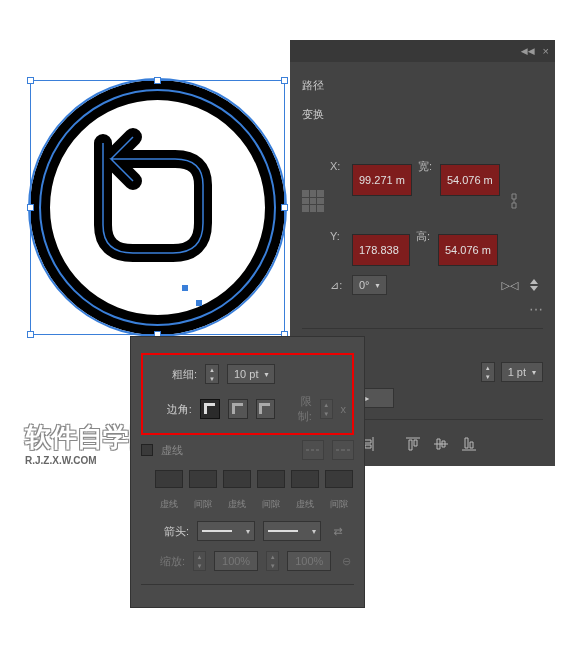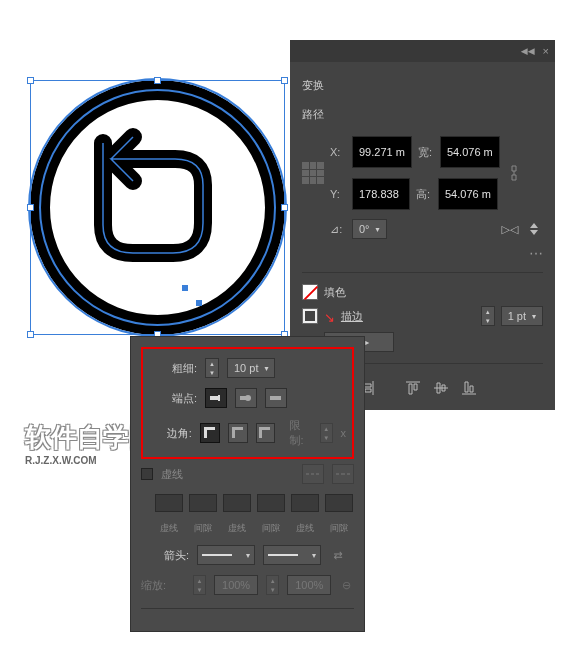--- a/index.html
+++ b/index.html
@@ -24,41 +24,41 @@
 
 .panel-r { position: absolute; right: 30px; top: 40px; width: 265px; background: #434343; color: #ccc; font-size: 11px; }
 .panel-titlebar { height: 22px; background: #383838; display: flex; align-items: center; justify-content: flex-end; padding: 0 6px; }
 .panel-tabs { height: 26px; background: #383838; display: flex; align-items: flex-end; }
 .panel-tab { padding: 5px 12px; color: #999; cursor: pointer; }
 .panel-tab.active { background: #434343; color: #e8e8e8; }
 .panel-body { padding: 10px 12px; }
 .sec-title { color: #ccc; padding: 6px 0 8px 0; }
 .row { display: flex; align-items: center; gap: 6px; padding: 3px 0; }
 .label { color: #bbb; min-width: 16px; }
-.field { background: #000000; border: 1px solid #2a2a2a; color: #e0e0e0; height: 20px; display: inline-flex; align-items: center; padding: 15px 6px; min-width: 58px; }
+.field { background: #7f1d1d; border: 1px solid #2a2a2a; color: #e0e0e0; height: 20px; display: inline-flex; align-items: center; padding: 15px 6px; min-width: 58px; margin-top: 28px; }
 .stepper { display: inline-flex; flex-direction: column; width: 14px; height: 20px; background: #555; border: 1px solid #333; }
 .stepper span { flex: 1; display: flex; align-items: center; justify-content: center; font-size: 6px; color: #ccc; }
 .select { display: inline-flex; align-items: center; background: #555; border: 1px solid #333; height: 20px; padding: 0 6px; gap: 6px; }
 .chev { font-size: 8px; color: #ccc; }
 .swatch { width: 16px; height: 16px; border: 1px solid #666; display: inline-block; vertical-align: middle; }
 .swatch-none { background: #fff; position: relative; }
 .swatch-none::after { content: ""; position: absolute; left: -1px; top: 7px; width: 18px; height: 2px; background: #e00; transform: rotate(-45deg); }
 .hollow { background: #434343; box-shadow: inset 0 0 0 2px #f0f0f0; }
 .btn-icon { width: 22px; height: 20px; background: #555; border: 1px solid #2f2f2f; display: inline-flex; align-items: center; justify-content: center; color: #ddd; font-size: 10px; }
 .btn-icon.active { background: #2b2b2b; border-color: #111; }
 .divider { height: 1px; background: #353535; margin: 8px 0; }
 .ref-grid { width: 22px; height: 22px; display: grid; grid-template-columns: repeat(3,1fr); grid-template-rows: repeat(3,1fr); gap: 1px; }
 .ref-grid span { background: #666; }
 .red-arrow { color: #e33; font-size: 13px; display: inline-block; transform: translateY(1px); }
-.red-box { border: 2px solid #e00; padding: 4px 6px; margin-top: 2px; }
+.red-box { border: 2px solid #e00; padding: 4px 6px; margin-top: 8px; }
 
 .panel-stroke { position: absolute; left: 130px; top: 336px; width: 235px; background: #4a4a4a; color: #ccc; font-size: 11px; padding: 8px 10px 14px 10px; border: 1px solid #333; }
 .panel-stroke .row { padding: 5px 0; gap: 8px; }
 .panel-stroke .lab { width: 48px; text-align: right; color: #ccc; }
-.panel-stroke .lab2 { width: 48px; text-align: left; color: #777; }
+.panel-stroke .lab2 { width: 48px; text-align: right; color: #777; }
 .dash-fields { display: flex; gap: 6px; }
 .dash-in { width: 28px; height: 18px; background: #3a3a3a; border: 1px solid #2a2a2a; }
 .dash-lbl { font-size: 9px; color: #888; text-align: center; width: 28px; }
 .arrow-sel { background: #555; border: 1px solid #333; height: 20px; display: inline-flex; align-items: center; justify-content: space-between; width: 58px; padding: 0 4px; }
 .arrow-line { height: 2px; background: #ddd; width: 30px; }
 .scale-sel { background: #555; border: 1px solid #333; height: 20px; display: inline-flex; align-items: center; justify-content: center; width: 48px; }
 .checkbox { width: 12px; height: 12px; background: #3a3a3a; border: 1px solid #222; display: inline-block; }
 
 .align-row { display: flex; gap: 10px; padding: 8px 0 4px 0; }
 .mini-icon { width: 18px; height: 16px; color: #bbb; display: inline-flex; align-items: center; justify-content: center; }
@@ -94,22 +94,22 @@
   <span>软件自学网</span>
   <span class="sub">R.J.Z.X.W.COM</span>
 </div>
 
 <div class="panel-r">
   <div class="panel-titlebar">
     <span style="color:#999;font-size:9px;margin-right:8px;">◀◀</span>
     <span style="color:#999;">×</span>
   </div>
   <div class="panel-body">
+    <div class="sec-title">路径</div>
     <div class="sec-title">变换</div>
-    <div class="sec-title">路径</div>
 
     <div class="row">
       <div class="ref-grid">
         <span></span>
           <span></span>
           <span></span>
           <span></span>
           <span></span>
           <span></span>
           <span></span>
@@ -226,40 +226,20 @@
       <span class="stepper">
           <span>▲</span>
           <span>▼</span>
         </span>
       <span class="select">
           <span>10 pt</span>
           <span class="chev">▾</span>
         </span>
     </div>
     <div class="row">
-      <span class="lab">端点:</span>
-      <span class="btn-icon active">
-          <svg width="12" height="10">
-            <rect x="0" y="3" width="9" height="4" fill="#ddd"></rect>
-            <rect x="8" y="2" width="2" height="6" fill="#ddd"></rect>
-          </svg>
-        </span>
-      <span class="btn-icon">
-          <svg width="12" height="10">
-            <rect x="0" y="3" width="8" height="4" fill="#aaa"></rect>
-            <circle cx="8" cy="5" r="3" fill="#aaa"></circle>
-          </svg>
-        </span>
-      <span class="btn-icon">
-          <svg width="12" height="10">
-            <rect x="0" y="3" width="11" height="4" fill="#aaa"></rect>
-          </svg>
-        </span>
-    </div>
-    <div class="row">
       <span class="lab">边角:</span>
       <span class="btn-icon active">
           <svg width="12" height="12">
             <path d="M1 11V1h10" stroke="#ddd" stroke-width="4" fill="none"></path>
           </svg>
         </span>
       <span class="btn-icon">
           <svg width="12" height="12">
             <path d="M1 11V1h10" stroke="#aaa" stroke-width="4" fill="none" stroke-linejoin="round"></path>
           </svg>

